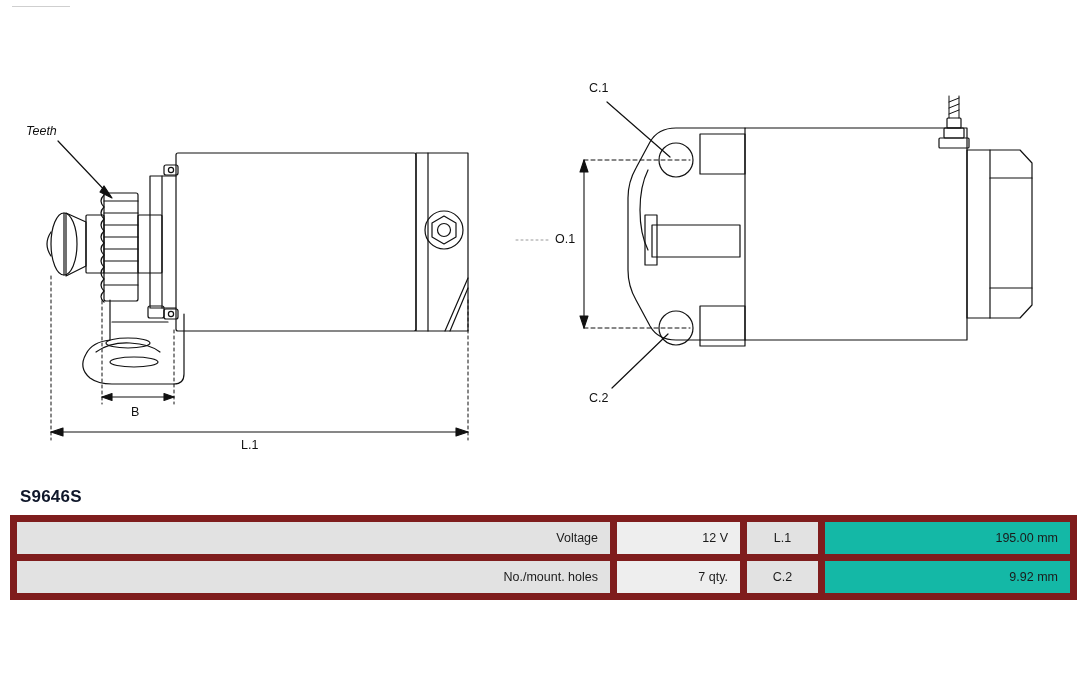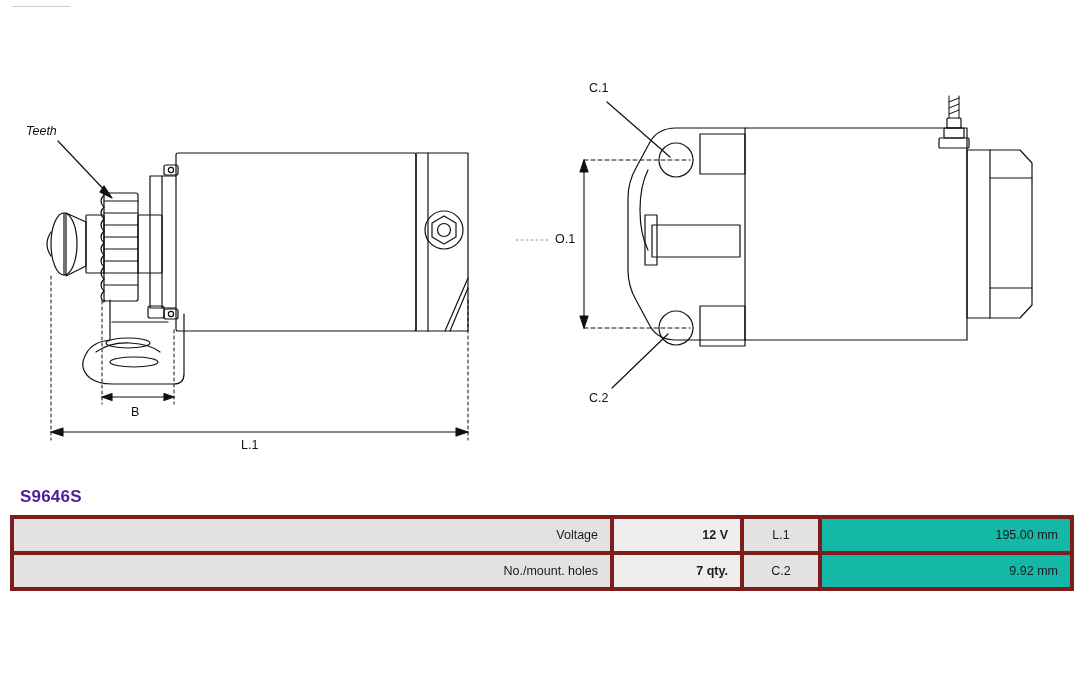--- a/index.html
+++ b/index.html
@@ -23,44 +23,44 @@
     color:#111;
     white-space:nowrap;
   }
 
   
   .part-code{
     position:absolute;
     left:20px;top:487px;
     font-size:17px;
     font-weight:bold;
-    color:#4c1d95;
+    color:#0f172a;
     letter-spacing:.2px;
   }
 
   
   .spec-wrap{
     position:absolute;
     left:10px;top:515px;
     width:1060px;
   }
   table.spec{
     border-collapse:collapse;
     width:1060px;
     table-layout:fixed;
     font-size:12.5px;
   }
   table.spec td{
     height:32px;
     padding:0 12px;
-    border:4px solid #7f1d1d;
+    border:7px solid #7f1d1d;
     vertical-align:middle;
   }
   td.k{ background:#e2e2e2; text-align:right; color:#1b1b1b;}
-  td.v{ background:#eeeeee; text-align:right; color:#1b1b1b;font-weight:bold;}
+  td.v{ background:#eeeeee; text-align:right; color:#1b1b1b;}
   td.k2{background:#e2e2e2; text-align:center;color:#1b1b1b;}
   td.v2{background:#14b8a6; text-align:right; color:#1b1b1b;}
   td.blank{background:#eeeeee;}
   td.blank2{background:#eeeeee;}
   col.c1{width:600px;}
   col.c2{width:130px;}
   col.c3{width:78px;}
   col.c4{width:252px;}
 
   

